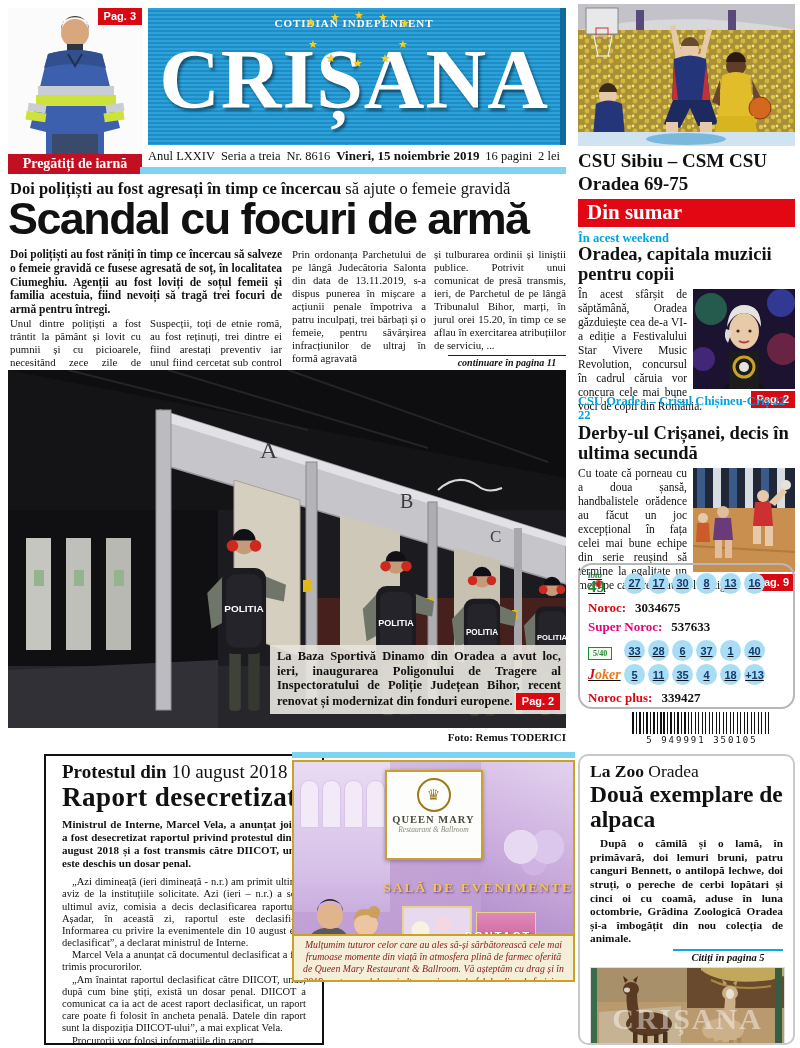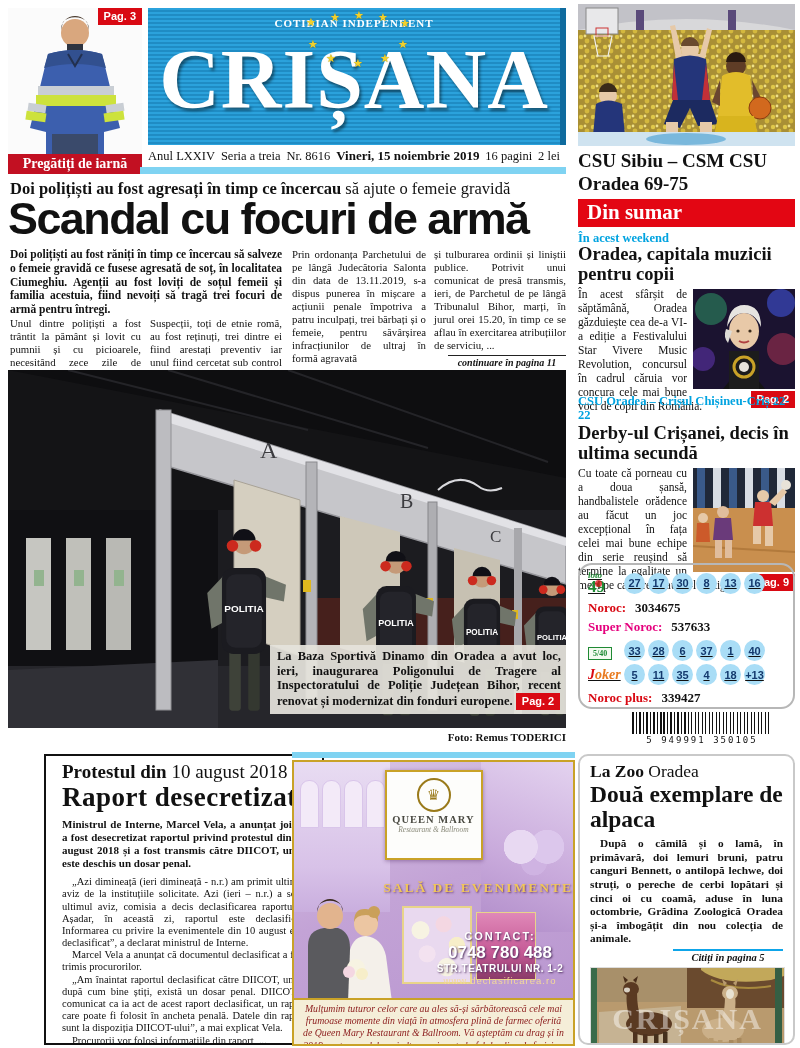--- a/index.html
+++ b/index.html
@@ -94,21 +94,21 @@
   .zoo .kick{font-size:17.5px;}
   .zoo h2{margin:0;font-size:23.5px;line-height:1.05;}
   .zoo .lead2{font-weight:bold;font-size:11.3px;line-height:1.2;margin-top:6px;text-align:justify;}
   .zoo .lead2 .ind{text-indent:10px;display:block;}
   .readmore{font-style:italic;font-weight:bold;font-size:10.5px;border-top:2px solid #0ea5e9;width:110px;
             margin:3px 0 4px auto;text-align:center;padding-top:1px;}
   .zoo-photo{position:relative;width:193px;height:92px;overflow:hidden;border:1px solid #ddd;}
   .watermark{position:absolute;left:0;top:34px;width:100%;text-align:center;font-weight:bold;font-size:30px;
              color:rgba(255,255,255,.45);letter-spacing:2px;}
   
-  .ad{left:292px;top:760px;width:283px;height:286px;border:2px solid #c9a227;box-sizing:border-box;
+  .ad{left:292px;top:760px;width:283px;height:222px;border:2px solid #c9a227;box-sizing:border-box;
       background:linear-gradient(160deg,#d9c6e6 0%,#c3a3d6 45%,#b794cf 100%);overflow:hidden;}
   .ad-left{position:absolute;left:0;top:0;width:96px;height:150px;
            background:linear-gradient(180deg,#e8dcf2 0%,#d8c2e8 70%,#c9aede 100%);}
   .arch{position:absolute;top:18px;width:17px;height:46px;background:#f3eaf8;border:1px solid #d9c5ea;
         border-radius:9px 9px 0 0;}
   .ad-right{position:absolute;right:0;top:0;width:92px;height:170px;
             background:linear-gradient(200deg,#e3d2ef 0%,#c8a9db 60%,#b08cc9 100%);}
   .bow{position:absolute;right:6px;top:64px;width:66px;height:52px;background:
        radial-gradient(circle at 30% 40%,#e8d9f2 0 30%,transparent 31%),
        radial-gradient(circle at 70% 40%,#dcc7ec 0 30%,transparent 31%),

